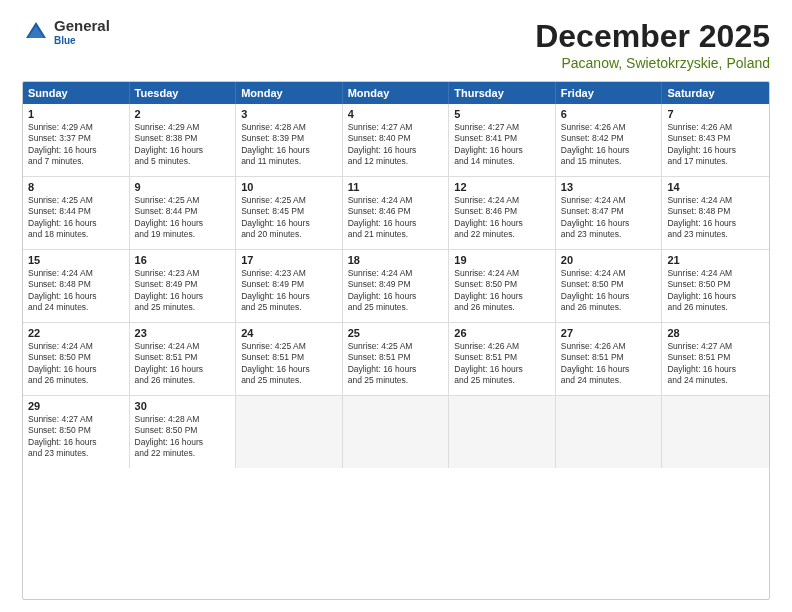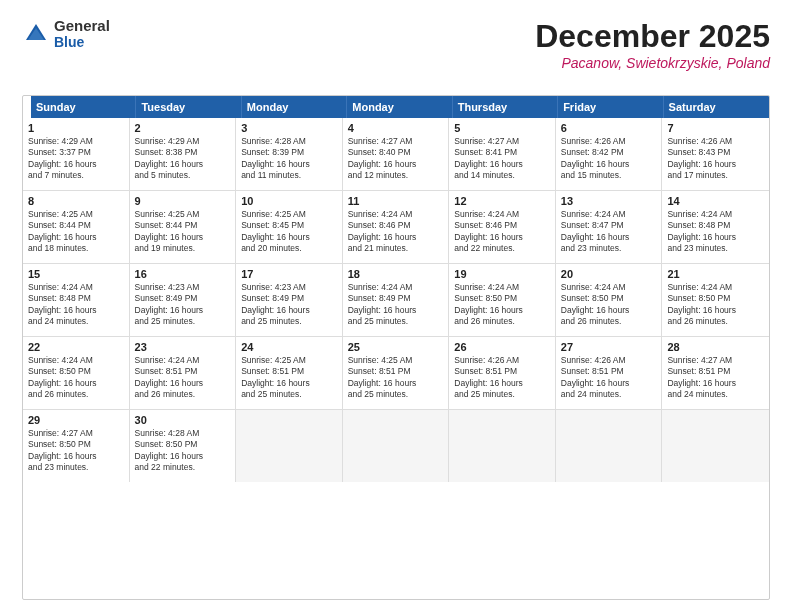--- a/index.html
+++ b/index.html
@@ -14,70 +14,68 @@
       width: 792px;
       height: 612px;
       padding: 18px 22px 12px 22px;
       display: flex;
       flex-direction: column;
     }
     .header {
       display: flex;
       justify-content: space-between;
       align-items: flex-start;
-      margin-bottom: 24px;
+      margin-bottom: 10px;
     }
     .logo {
       display: flex;
       align-items: center;
     }
     .logo-text {
       display: flex;
       flex-direction: column;
       line-height: 1.1;
     }
     .logo-general {
       font-size: 15px;
       font-weight: bold;
       color: #333;
     }
     .logo-blue {
-      font-size: 14px;
+      font-size: 10px;
       font-weight: bold;
       color: #1a5ca8;
     }
     .logo-icon {
       width: 28px;
       height: 28px;
       margin-right: 4px;
     }
     .title-block {
       text-align: right;
     }
     .month-title {
       font-size: 32px;
       font-weight: bold;
       color: #222;
     }
     .location {
       font-size: 14px;
-      color: #be185d;
-      font-style: italic;
+      color: #4d7c0f;
     }
     .calendar {
       flex: 1;
       border: 1px solid #ccc;
       border-radius: 2px;
       overflow: hidden;
     }
     .cal-header {
       display: grid;
       grid-template-columns: repeat(7, 1fr);
       background: #2060a8;
-      margin-left: 8px;
     }
     .cal-header-cell {
       color: #fff;
       font-size: 11px;
       font-weight: bold;
       padding: 5px 5px;
       text-align: left;
       border-right: 1px solid #3a74b8;
     }
     .cal-header-cell:last-child { border-right: none; }

